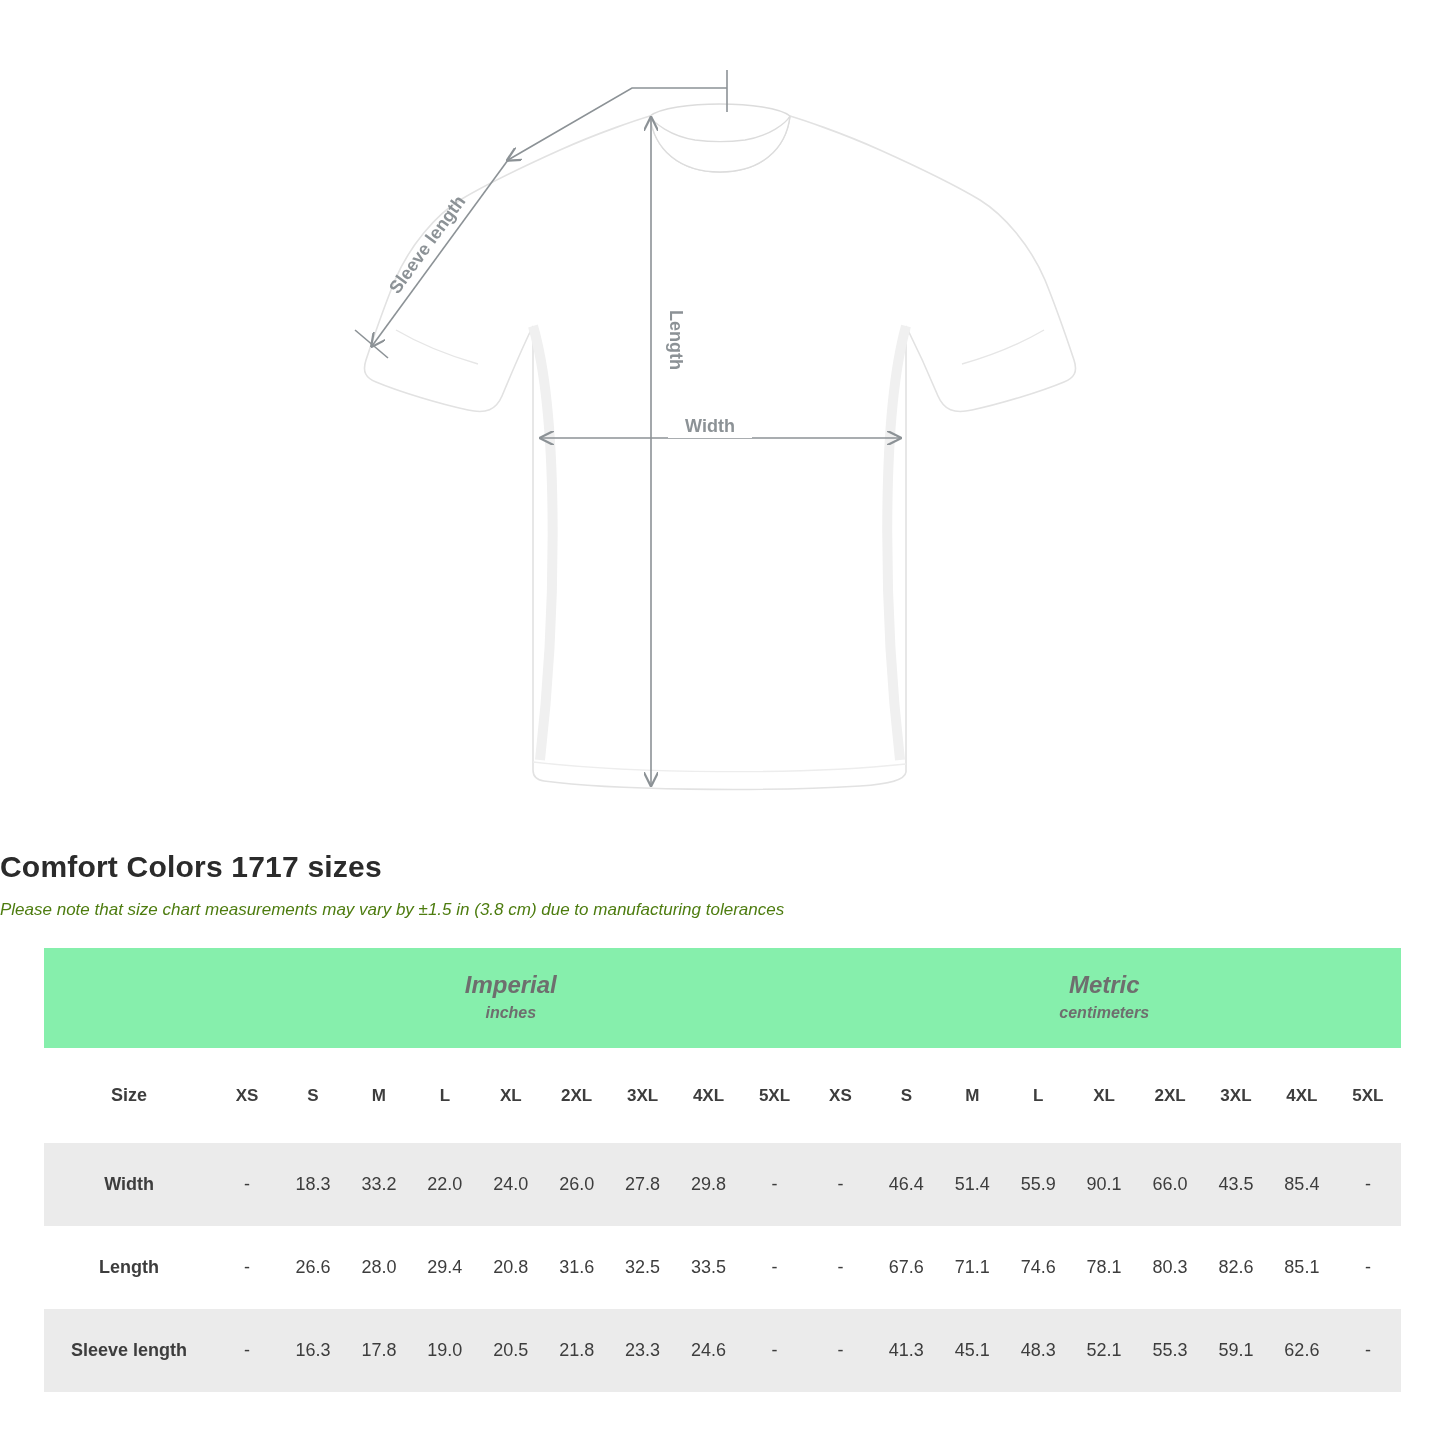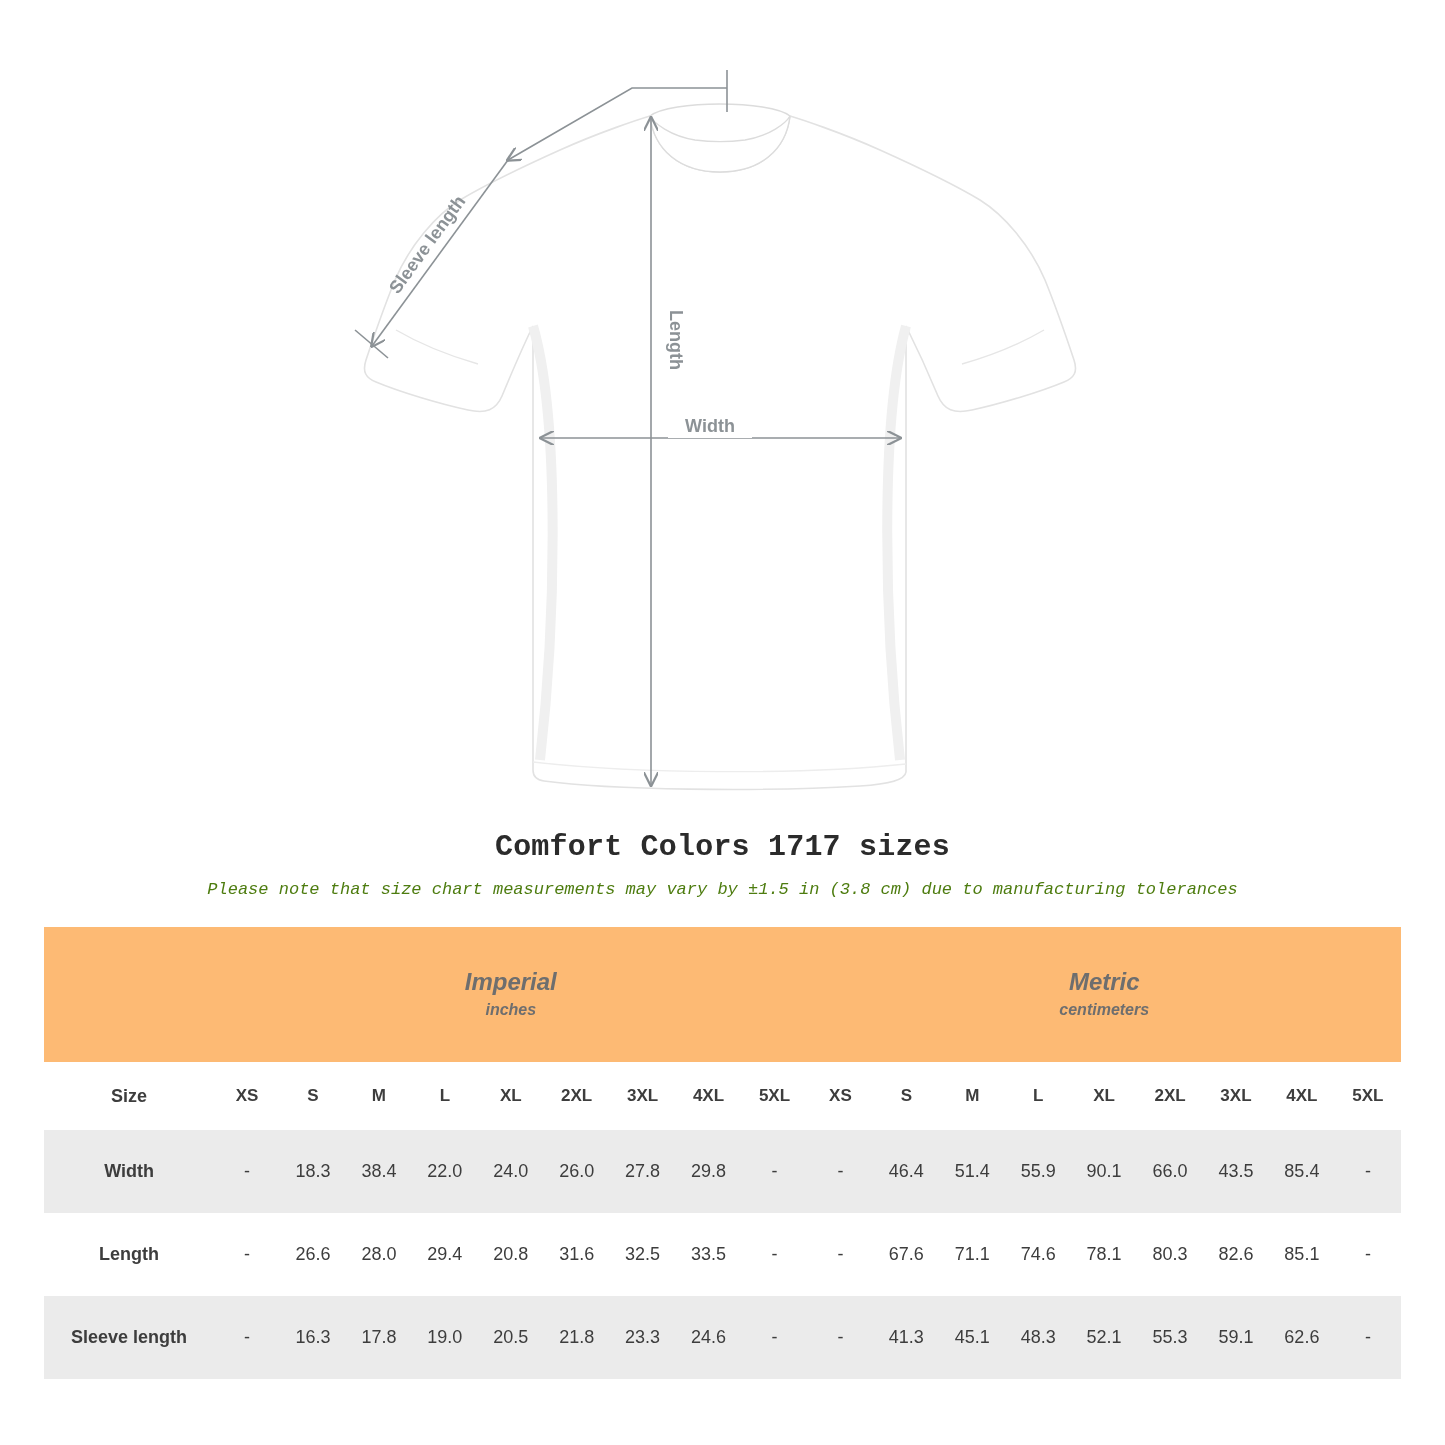--- a/index.html
+++ b/index.html
@@ -21,23 +21,21 @@
     position: relative;
     width: 1445px;
     height: 830px;
   }
   .illustration svg {
     display: block;
   }
 
   
   .title-block {
-    text-align: center;
-    margin-top: 0;
-    font-family: Liberation Mono, monospace;
+    margin-top: 20px;
   }
   .chart-title {
     font-size: 30px;
     font-weight: bold;
     color: #2b2b2b;
     letter-spacing: 0.2px;
   }
   .chart-note {
     font-size: 17px;
     font-style: italic;
@@ -56,39 +54,39 @@
   }
   table.size-table td,
   table.size-table th {
     text-align: center;
     font-size: 17px;
     color: #3d3d3d;
     border: none;
     padding: 0;
   }
   .unitrow td {
-    height: 135px;
-    background: #fdba74;
+    height: 100px;
+    background: #86efac;
   }
   .unit-name {
     font-size: 24px;
     font-style: italic;
     font-weight: bold;
     color: #6e6e6e;
     line-height: 1.25;
   }
   .unit-sub {
     font-size: 16px;
     font-style: italic;
     color: #6e6e6e;
     line-height: 1.6;
     font-weight: bold;
   }
   .headrow td {
-    height: 68px;
+    height: 95px;
     font-weight: bold;
     font-size: 18px;
     color: #3d3d3d;
     background: #ffffff;
   }
   .headrow td.rowlabel {
     font-size: 18px;
   }
   tr.datarow td {
     height: 83px;
@@ -242,21 +240,21 @@
         <td>2XL</td>
         <td>3XL</td>
         <td>4XL</td>
         <td>5XL</td>
       </tr>
 
       <tr class="datarow shaded">
         <td class="rowlabel">Width</td>
         <td>-</td>
         <td>18.3</td>
-        <td>38.4</td>
+        <td>33.2</td>
         <td>22.0</td>
         <td>24.0</td>
         <td>26.0</td>
         <td>27.8</td>
         <td>29.8</td>
         <td>-</td>
         <td>-</td>
         <td>46.4</td>
         <td>51.4</td>
         <td>55.9</td>

